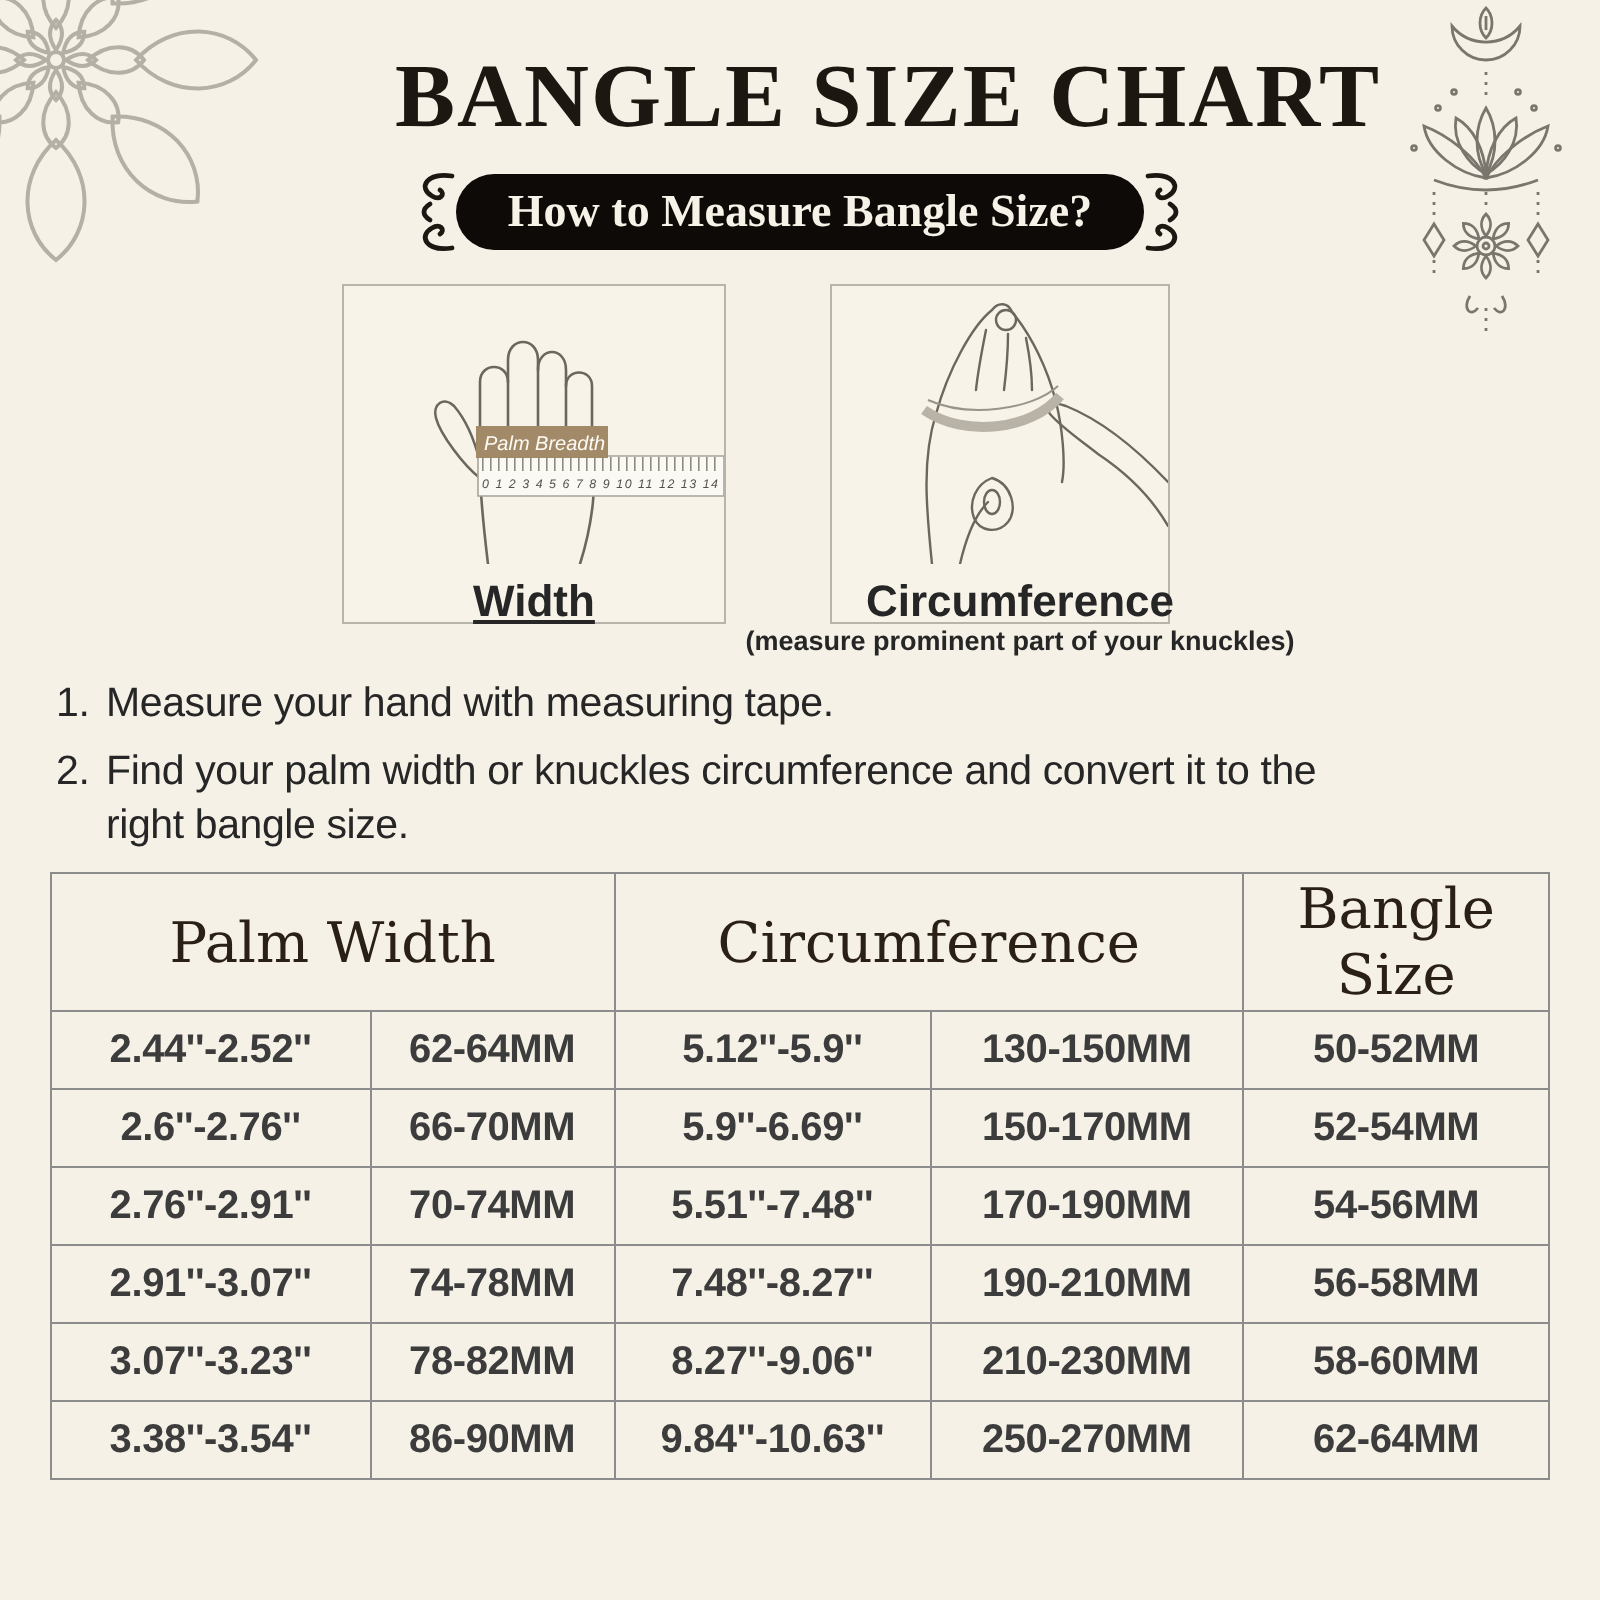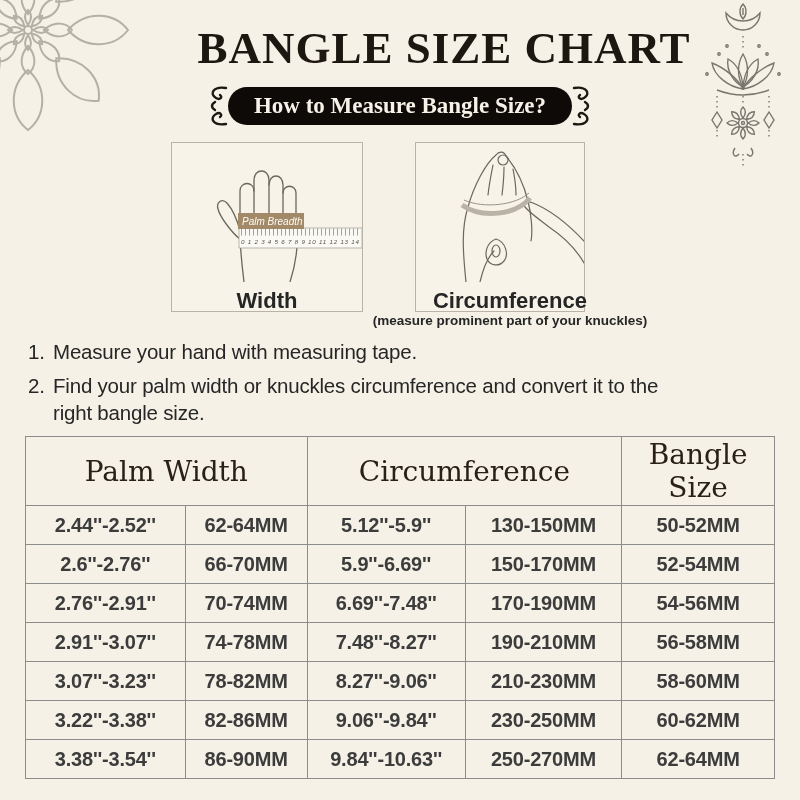--- a/index.html
+++ b/index.html
@@ -42,21 +42,21 @@
   .figure-box{
     position:absolute;top:142px;height:170px;
     border:1px solid var(--box-border);background:#f7f3e9;box-sizing:border-box;font-style:italic;
   }
   .figure-box.left{left:171px;width:192px;}
   .figure-box.right{left:415px;width:170px;}
   .fig-label{
     position:absolute;top:288px;font-size:22px;font-weight:700;color:#262626;
     text-align:center;
   }
-  .fig-label.width{left:171px;width:192px;}
+  .fig-label.width{left:171px;width:192px;text-decoration:underline;}
   .fig-label.circ{left:360px;width:300px;}
   .fig-note{
     position:absolute;top:313px;left:285px;width:450px;text-align:center;
     font-size:13.5px;font-weight:700;color:#262626;
   }
   .instructions{
     position:absolute;top:338px;left:28px;width:660px;
     font-size:20.5px;color:#262626;letter-spacing:-0.2px;
   }
   .instr-item{display:flex;margin-bottom:7px;line-height:27px;}
@@ -255,46 +255,39 @@
         <tr>
           <td>2.6''-2.76''</td>
           <td>66-70MM</td>
           <td>5.9''-6.69''</td>
           <td>150-170MM</td>
           <td>52-54MM</td>
         </tr>
         <tr>
           <td>2.76''-2.91''</td>
           <td>70-74MM</td>
-          <td>6.69''-7.48''</td>
+          <td>5.51''-7.48''</td>
           <td>170-190MM</td>
           <td>54-56MM</td>
         </tr>
         <tr>
           <td>2.91''-3.07''</td>
           <td>74-78MM</td>
           <td>7.48''-8.27''</td>
           <td>190-210MM</td>
           <td>56-58MM</td>
         </tr>
         <tr>
           <td>3.07''-3.23''</td>
           <td>78-82MM</td>
           <td>8.27''-9.06''</td>
           <td>210-230MM</td>
           <td>58-60MM</td>
         </tr>
         <tr>
-          <td>3.22''-3.38''</td>
-          <td>82-86MM</td>
-          <td>9.06''-9.84''</td>
-          <td>230-250MM</td>
-          <td>60-62MM</td>
-        </tr>
-        <tr>
           <td>3.38''-3.54''</td>
           <td>86-90MM</td>
           <td>9.84''-10.63''</td>
           <td>250-270MM</td>
           <td>62-64MM</td>
         </tr>
       </tbody>
   </table>
 
 </div>

